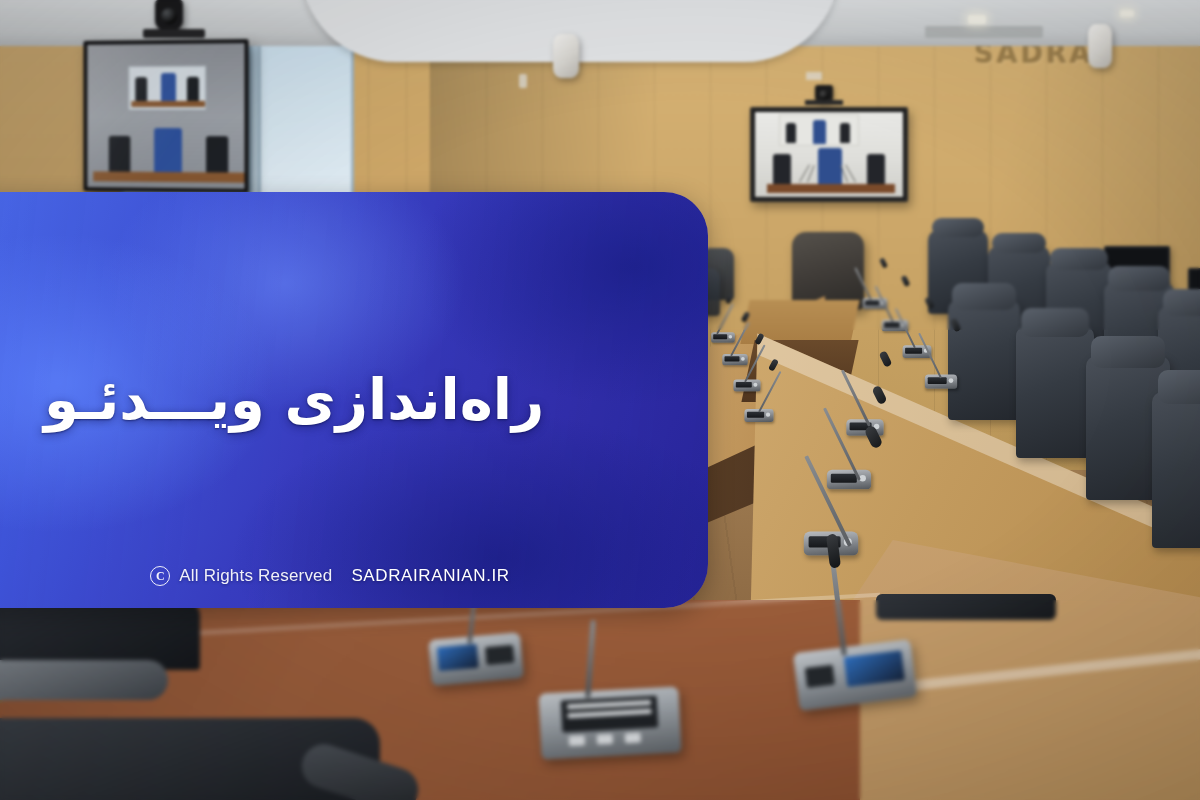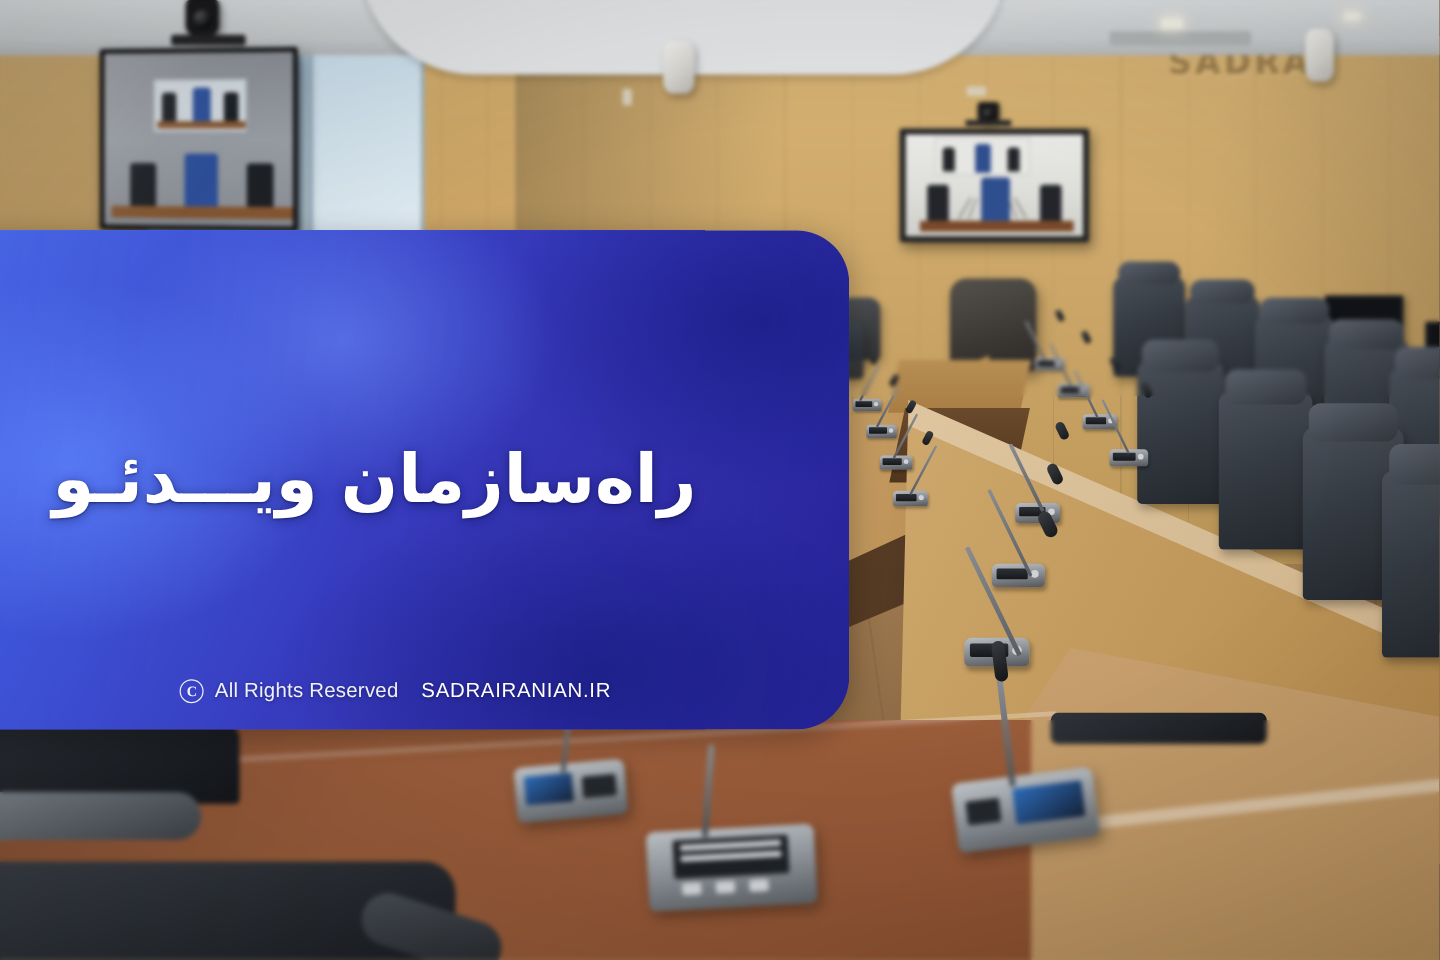--- a/index.html
+++ b/index.html
@@ -634,21 +634,21 @@
     <div class="vignette"></div>
   </div>
 
   <div class="overlay">
     <div class="overlay-blur"></div>
     <div class="overlay-tint"></div>
     <div class="overlay-tint2"></div>
 
     <div class="overlay-content">
       <div class="headline">
-        <span>راه‌سازمان ویـــدئـو</span>
+        <span>راه‌اندازی ویـــدئـو</span>
       </div>
     </div>
 
     <div class="copyright">
       <span class="copy-mark">C</span>
       <span class="copy-text">All Rights Reserved</span>
       <span class="copy-site">SADRAIRANIAN.IR</span>
     </div>
   </div>
 

